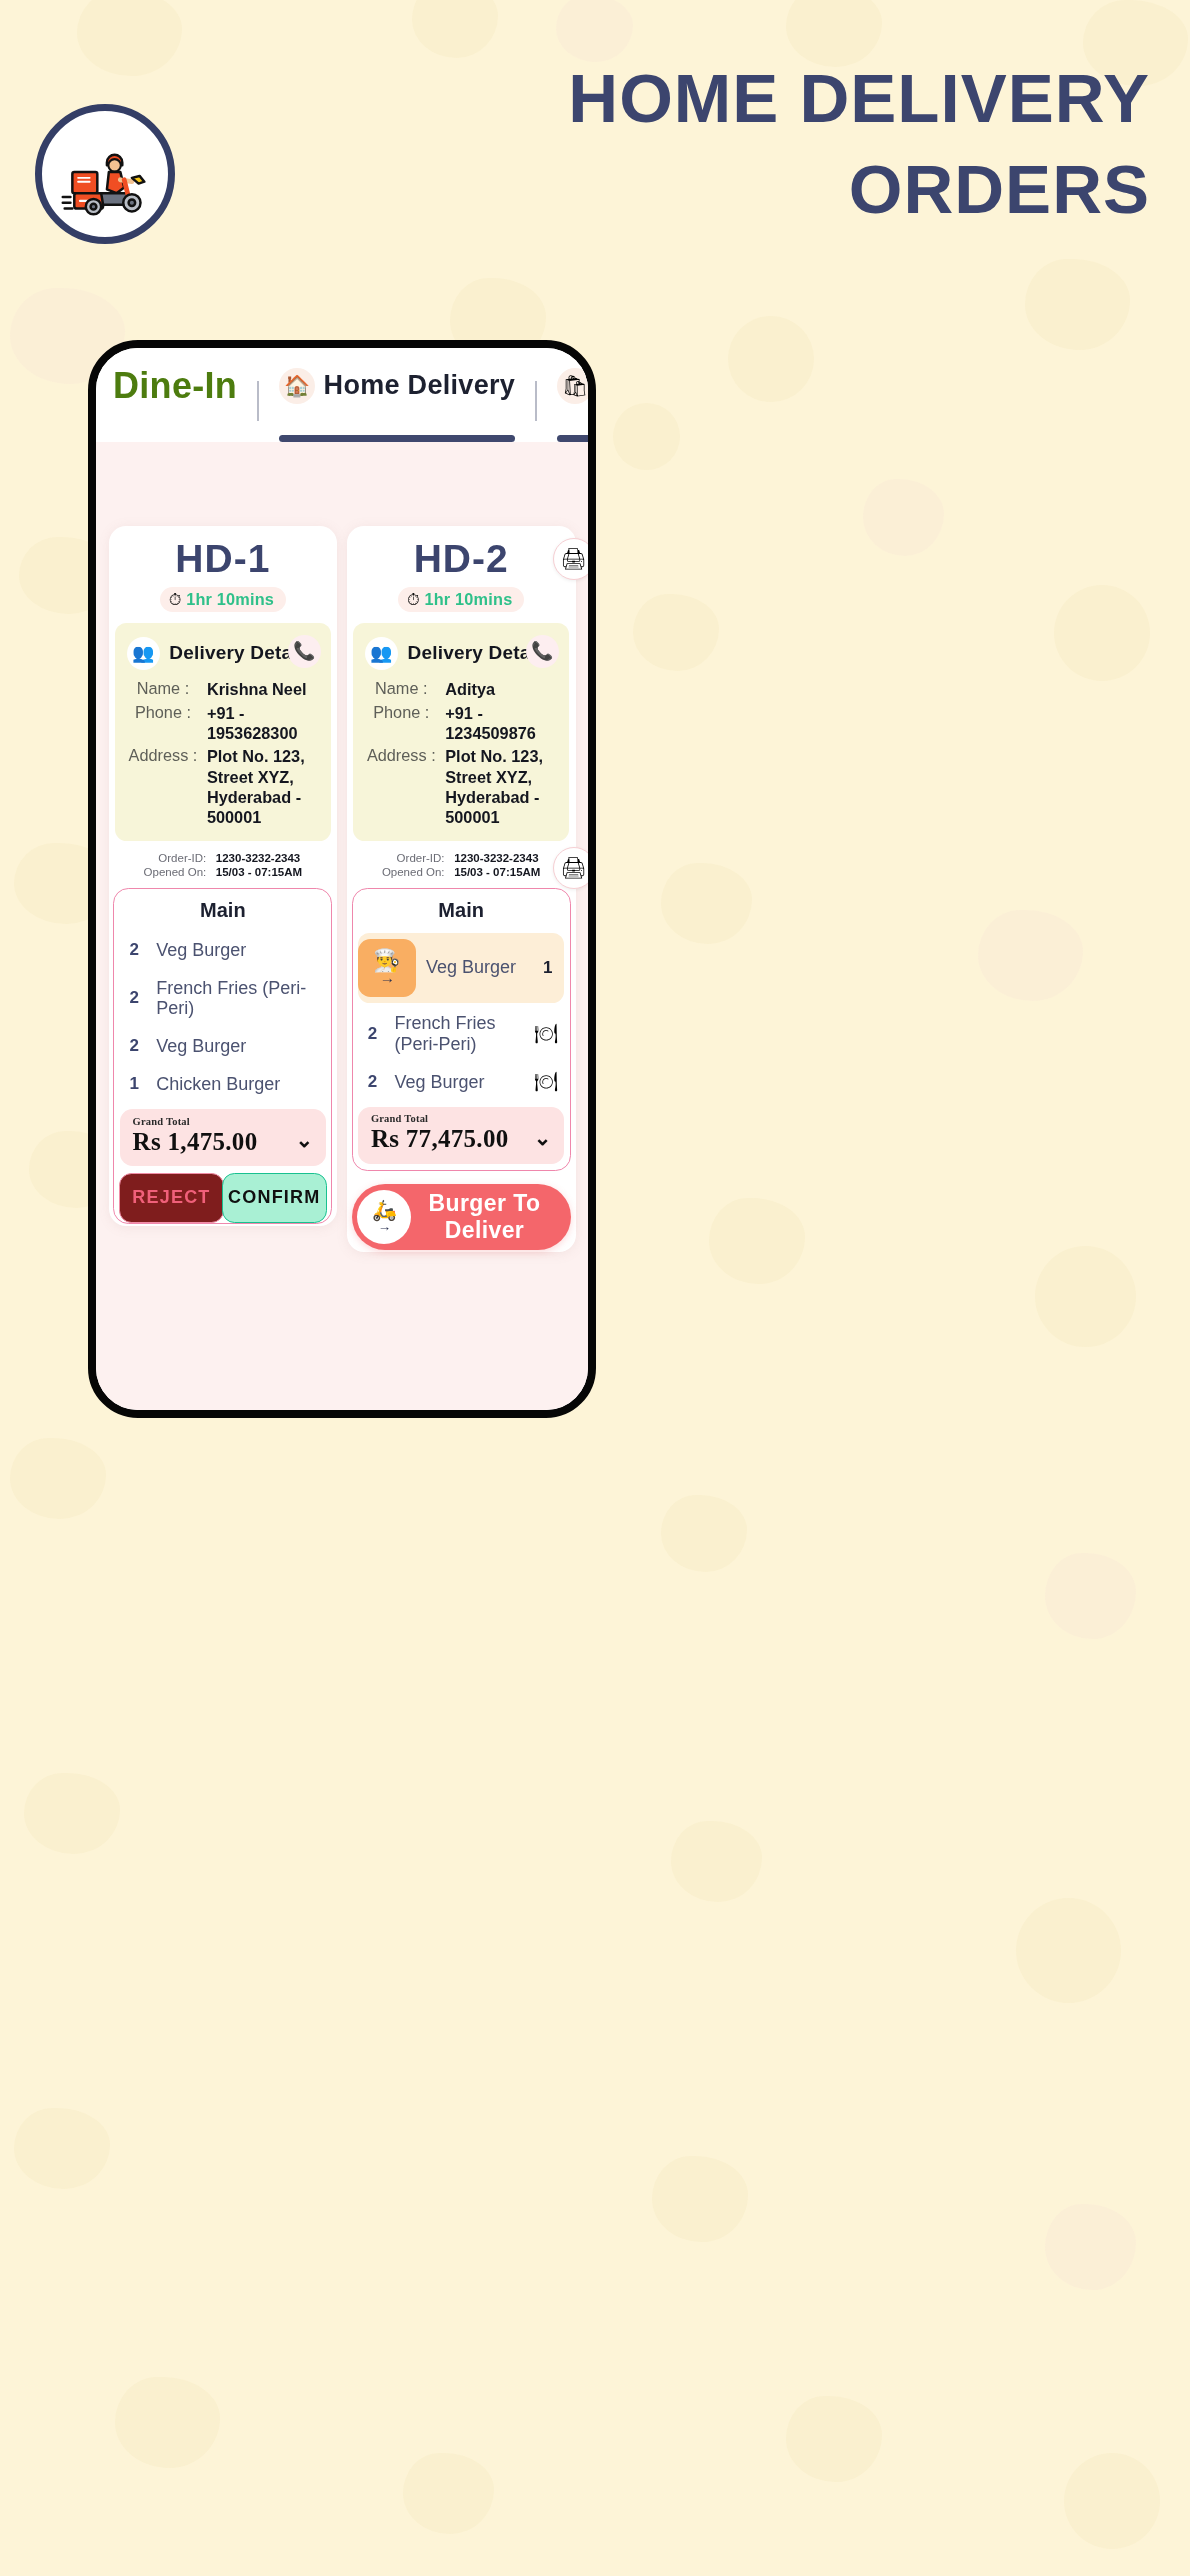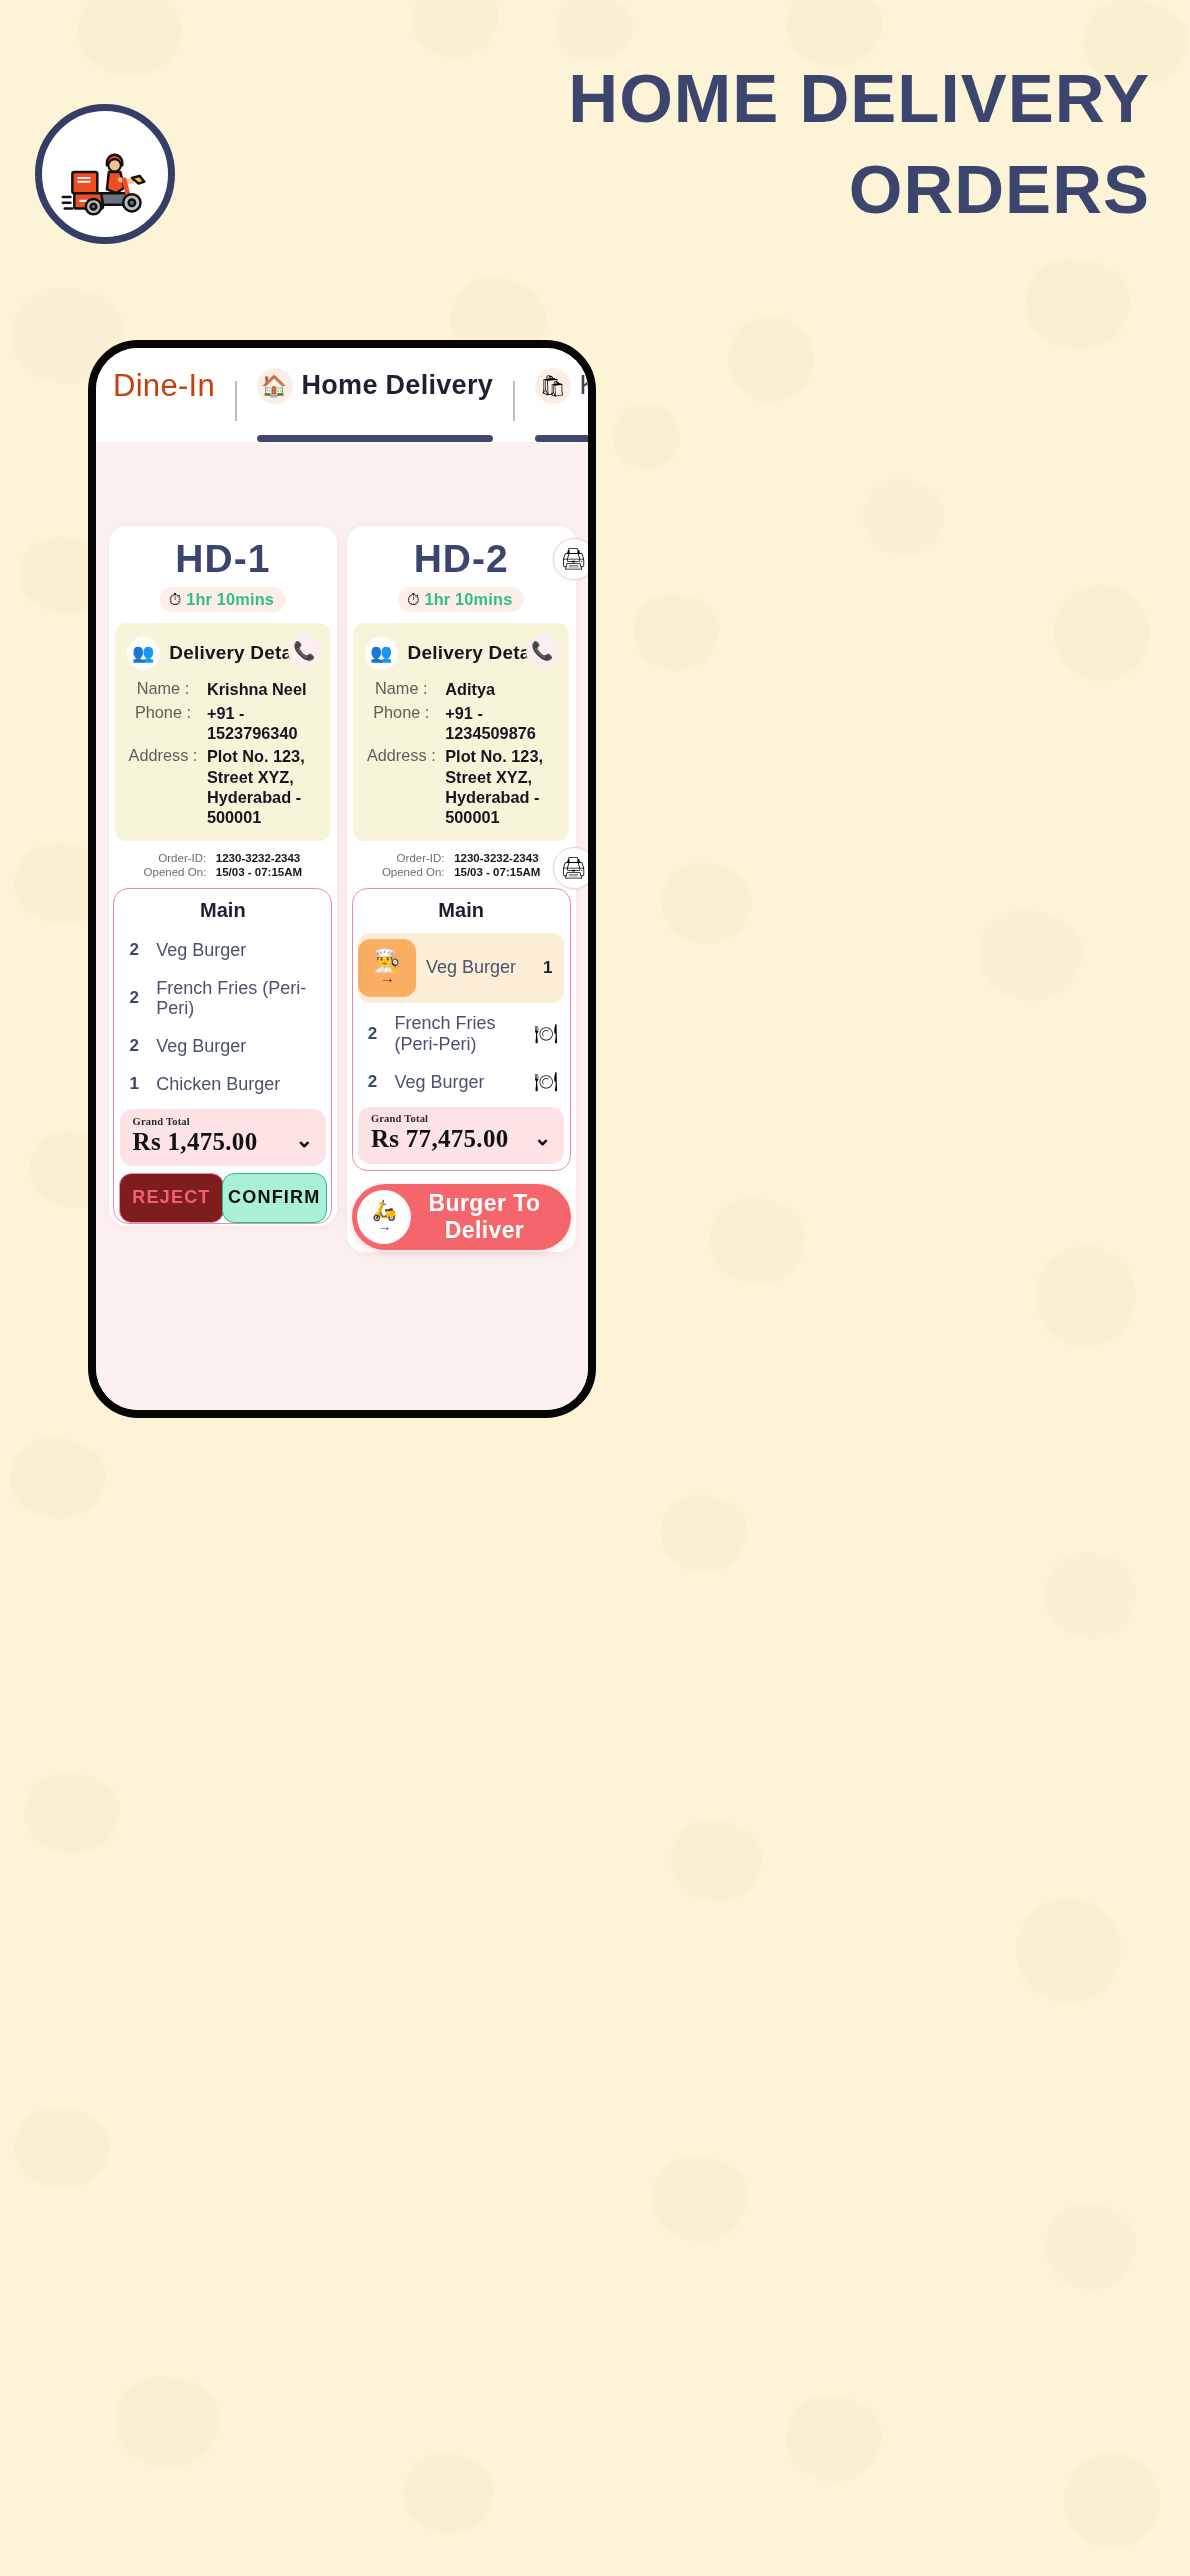--- a/index.html
+++ b/index.html
@@ -77,21 +77,21 @@
     flex: none;
     overflow: hidden;
   }
   .tab {
     display:flex; align-items:center; gap:8.6px;
     padding: 0 0 0 0;
     height: 100%;
     position: relative;
     white-space: nowrap;
   }
-  .tab-label { font-size: 31px; color:#c2410c; font-weight:400; letter-spacing:0.3px; }
+  .tab-label { font-size: 36px; color:#4d7c0f; font-weight:700; letter-spacing:0.3px; }
   .tab.active .tab-label { font-weight:700; color:#1d2130; font-size:27px; }
   .tab .icon-badge {
     width: 36px; height: 36px; border-radius:50%;
     background:#fbeee7;
     display:flex; align-items:center; justify-content:center;
     font-size: 21px; line-height:1;
   }
   .tab-underline {
     position:absolute; left:0; right:0; bottom:0; height:6.7px;
     background:#3f486e; border-radius:3.8px;
@@ -366,21 +366,21 @@
           <div class="delivery-box">
             <div class="dd-head">
               <span class="dd-avatar">👥</span>
               <span class="dd-title">Delivery Details</span>
             </div>
             <div class="dd-phone">📞</div>
             <div class="dd-rows">
               <div class="dd-k">Name :</div>
               <div class="dd-v">Krishna Neel</div>
               <div class="dd-k">Phone :</div>
-              <div class="dd-v">+91 - 1523796340</div>
+              <div class="dd-v">+91 - 1953628300</div>
               <div class="dd-k">Address :</div>
               <div class="dd-v">Plot No. 123, Street XYZ, Hyderabad - 500001</div>
             </div>
           </div>
 
           <div class="order-meta">
             <div class="om-k">Order-ID:</div>
             <div class="om-v">1230-3232-2343</div>
             <div class="om-k">Opened On:</div>
             <div class="om-v">15/03 - 07:15AM</div>

